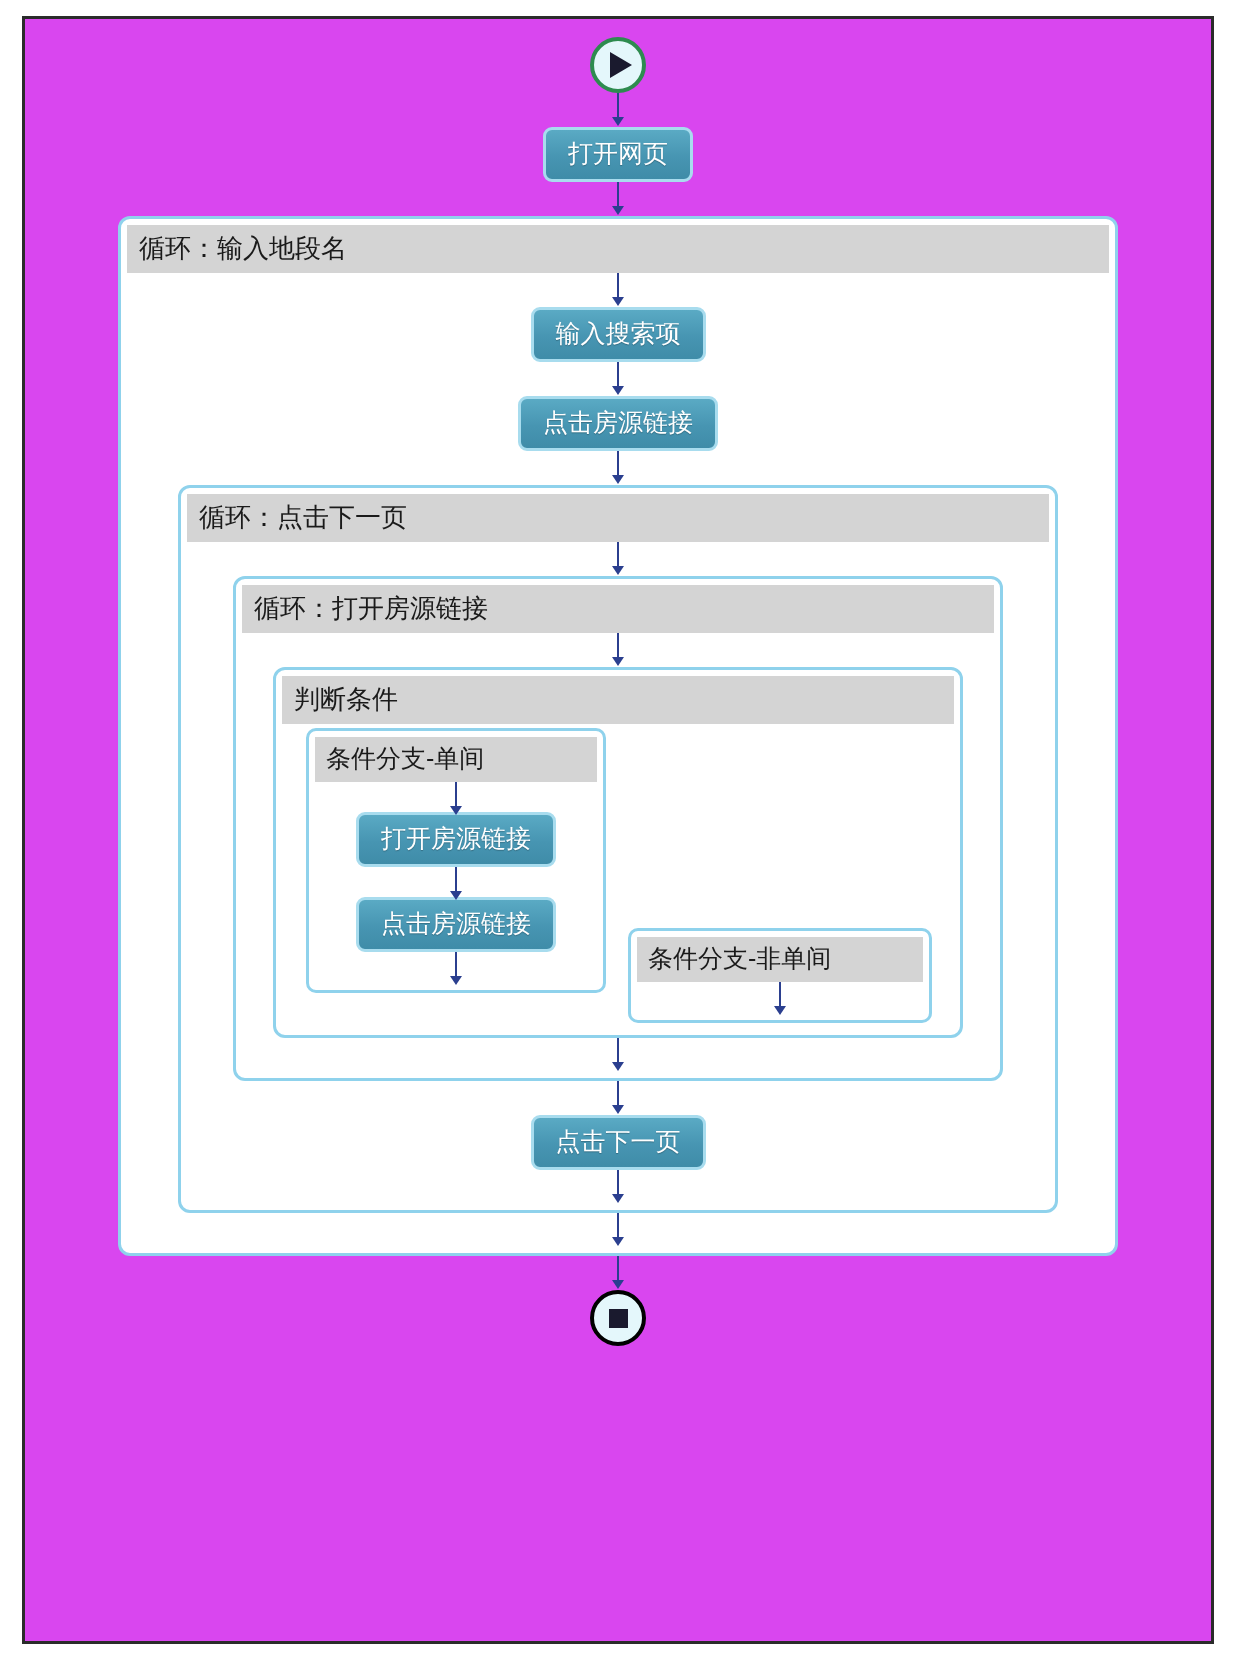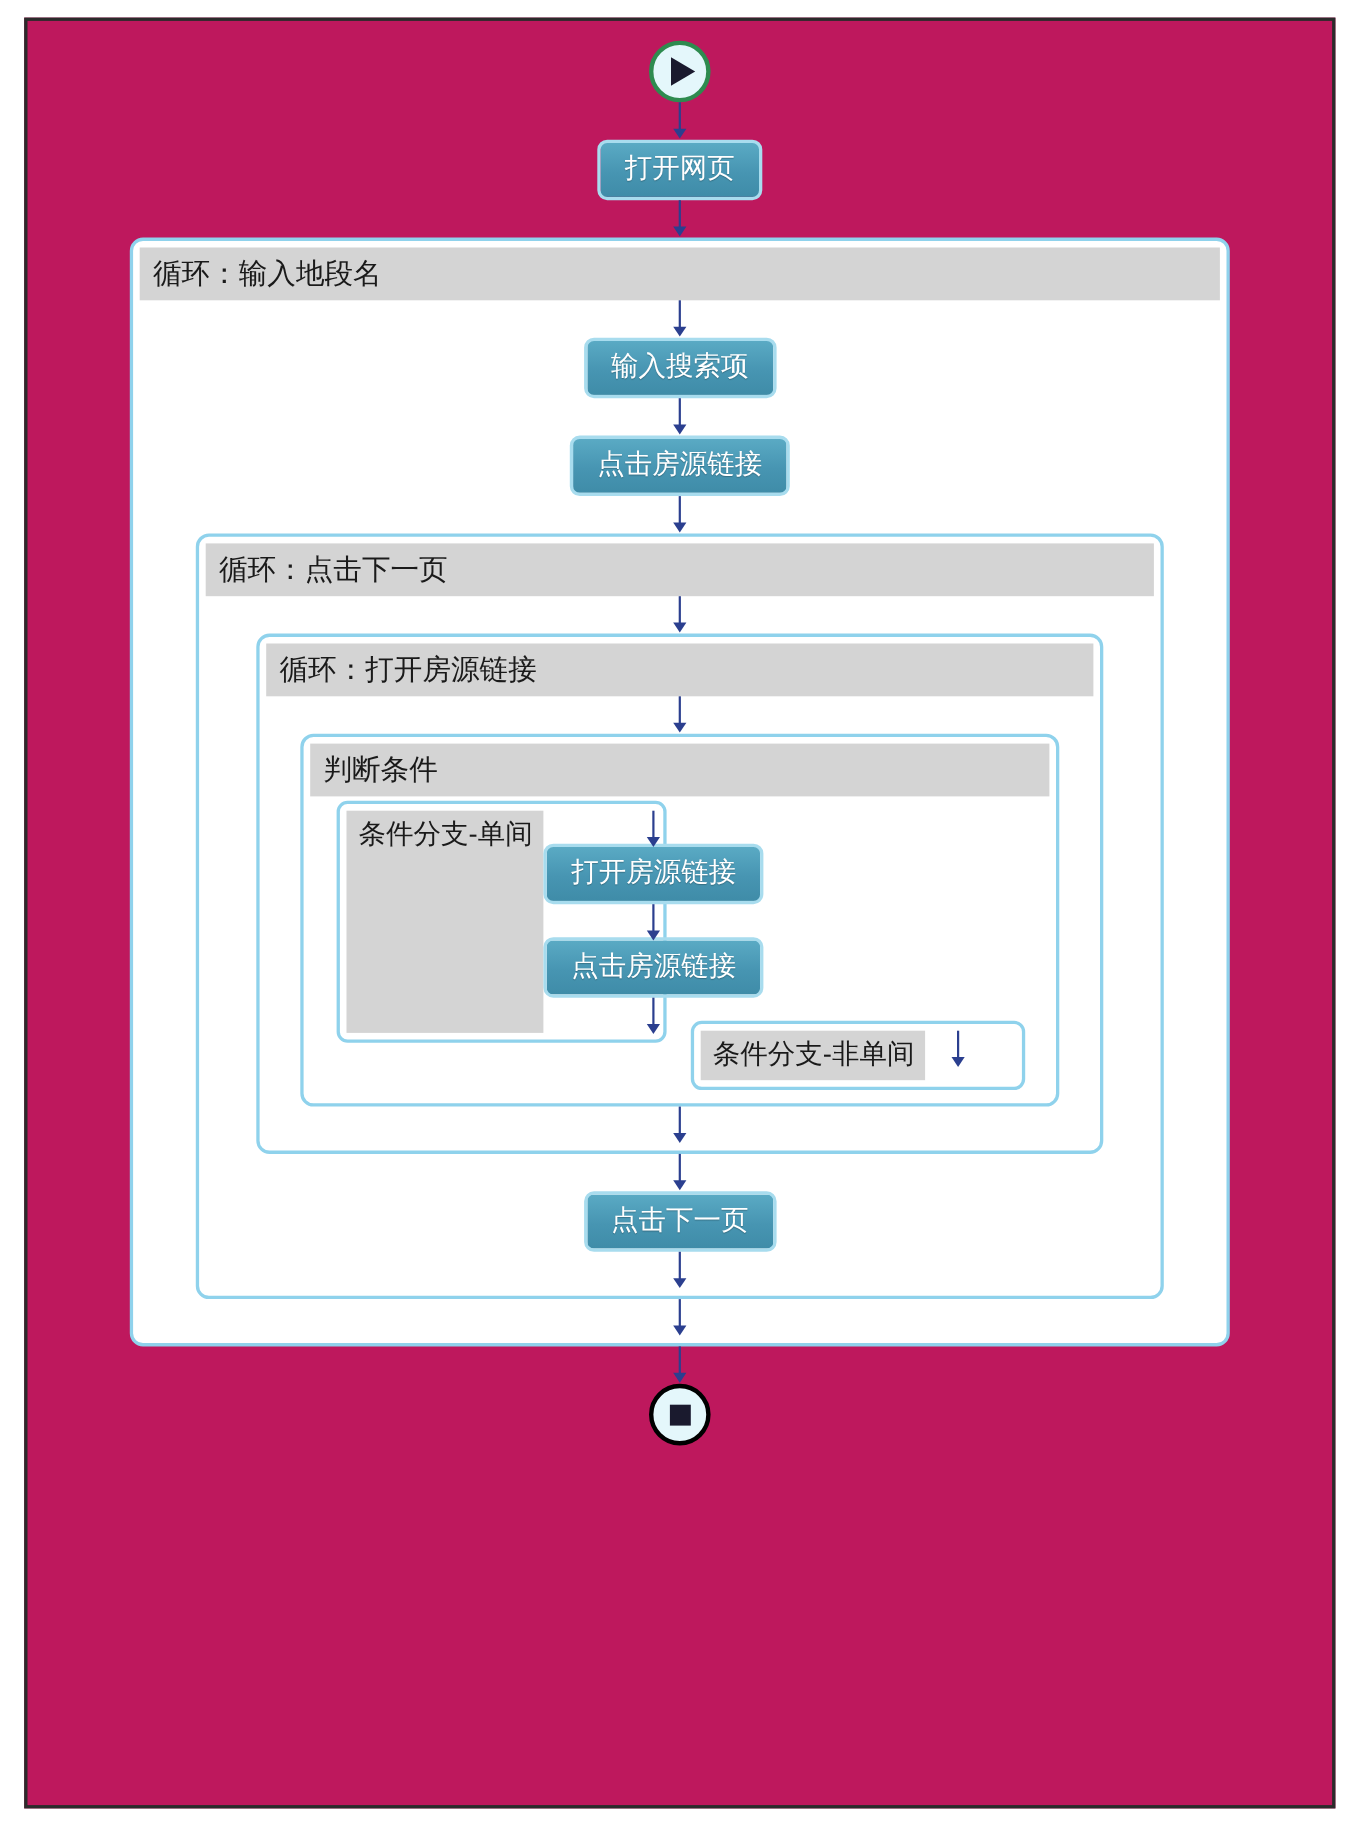--- a/index.html
+++ b/index.html
@@ -21,21 +21,21 @@
   }
 
   
   .outer-frame {
     position: absolute;
     left: 22px;
     top: 16px;
     width: 1192px;
     height: 1628px;
     border: 3px solid #2b2b2b;
-    background: #be185d;
+    background: #d946ef;
     box-sizing: border-box;
   }
 
   .stack {
     display: flex;
     flex-direction: column;
     align-items: center;
   }
 
   
@@ -155,21 +155,21 @@
     box-sizing: border-box;
     padding: 4px 0 6px 24px;
   }
   .branch {
     border: 3px solid #8fd2ec;
     border-radius: 10px;
     background: #ffffff;
     box-sizing: border-box;
     padding: 6px;
     display: flex;
-    flex-direction: row;
+    flex-direction: column;
   }
   .branch > .header {
     background: #d4d4d4;
     color: #1a1a1a;
     font-size: 25px;
     line-height: 1;
     padding: 9px 10px 11px 11px;
     white-space: nowrap;
     box-sizing: border-box;
   }
@@ -178,21 +178,20 @@
     flex-direction: column;
     align-items: center;
     padding-bottom: 2px;
   }
   .branch-single { width: 300px; }
   .branch-nonsingle {
     width: 304px;
     margin-left: 22px;
     align-self: flex-end;
     margin-top: 200px;
-    gap: 23px;
   }
 </style>
 </head>
 <body>
 
 <div id="canvas">
   <div class="outer-frame">
 
     <div class="stack">
 

